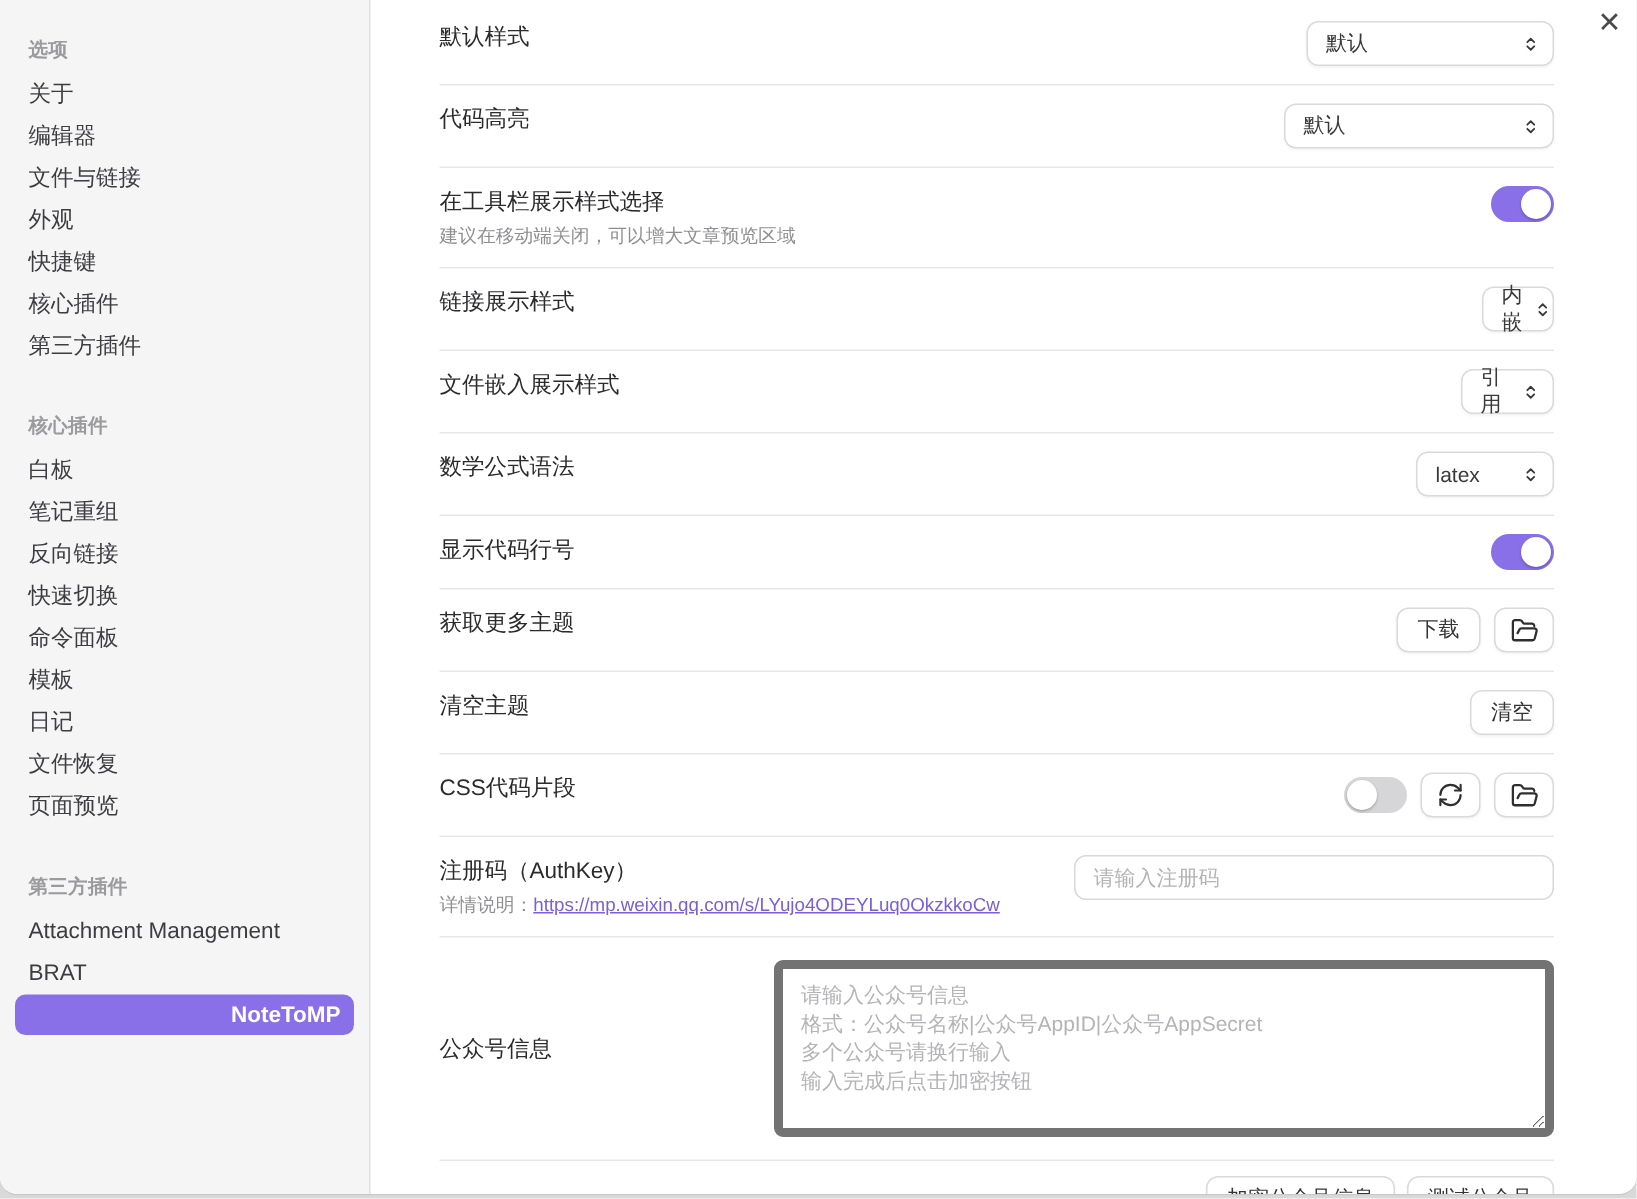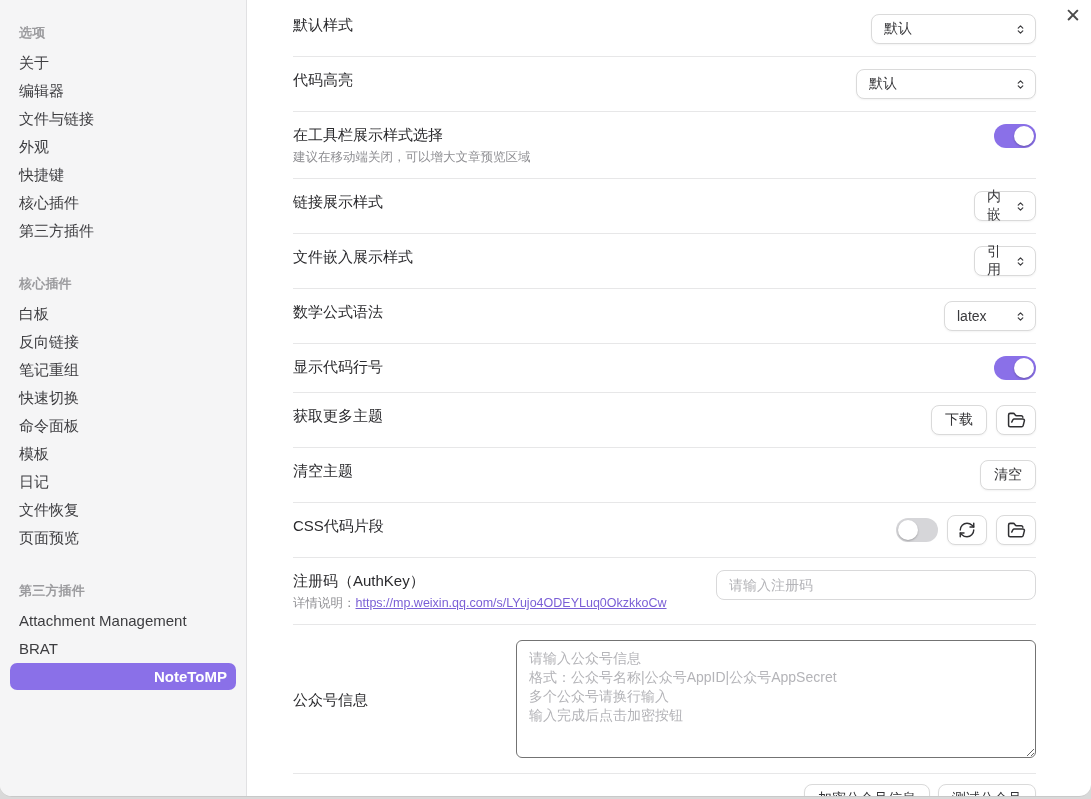--- a/index.html
+++ b/index.html
@@ -96,21 +96,21 @@
   .text-input {
     width:320px; height:30px;
     border:1px solid #d9d9da; border-radius:8px;
     padding:0 12px; font-size:14px; color:#0369a1;
     font-family:"Liberation Sans","DejaVu Sans",sans-serif;
     outline:none; background:#fff;
   }
   .text-input::placeholder { color:#b4b4b8; }
   textarea.mp-textarea {
     width:520px; height:118px;
-    border:1px solid #737373; border-radius:6px;
+    border:6px solid #737373; border-radius:6px;
     padding:8px 12px; font-size:14px; line-height:19px; color:#737373;
     font-family:"Liberation Sans","DejaVu Sans",sans-serif;
     resize:both; outline:none; background:#fff;
   }
   textarea.mp-textarea::placeholder { color:#b4b4b8; }
   .footer-row {
     display:flex; justify-content:flex-end; align-items:center;
     gap:8px; padding:10px 0 12px 0;
   }
   .row.tall { align-items:center; }
@@ -129,22 +129,22 @@
       <div class="side-item">文件与链接</div>
       <div class="side-item">外观</div>
       <div class="side-item">快捷键</div>
       <div class="side-item">核心插件</div>
       <div class="side-item">第三方插件</div>
     </div>
 
     <div class="side-section">
       <div class="side-header">核心插件</div>
       <div class="side-item">白板</div>
+      <div class="side-item">笔记重组</div>
       <div class="side-item">反向链接</div>
-      <div class="side-item">笔记重组</div>
       <div class="side-item">快速切换</div>
       <div class="side-item">命令面板</div>
       <div class="side-item">模板</div>
       <div class="side-item">日记</div>
       <div class="side-item">文件恢复</div>
       <div class="side-item">页面预览</div>
     </div>
 
     <div class="side-section">
       <div class="side-header">第三方插件</div>
@@ -199,21 +199,21 @@
             <div class="knob"></div>
           </div>
       </div>
     </div>
 
     <div class="row">
       <div class="row-info">
         <div class="row-label">链接展示样式</div>
       </div>
       <div class="row-controls">
-        <div class="select" style="width:62px">
+        <div class="select" style="width:48px">
           <span>内嵌</span>
           <svg width="11" height="11" viewBox="0 0 24 24" fill="none" stroke="#3a3a3d" stroke-width="2.6" stroke-linecap="round" stroke-linejoin="round">
               <path d="m7 15 5 5 5-5"></path>
               <path d="m7 9 5-5 5 5"></path>
             </svg>
         </div>
       </div>
     </div>
 
     <div class="row">

